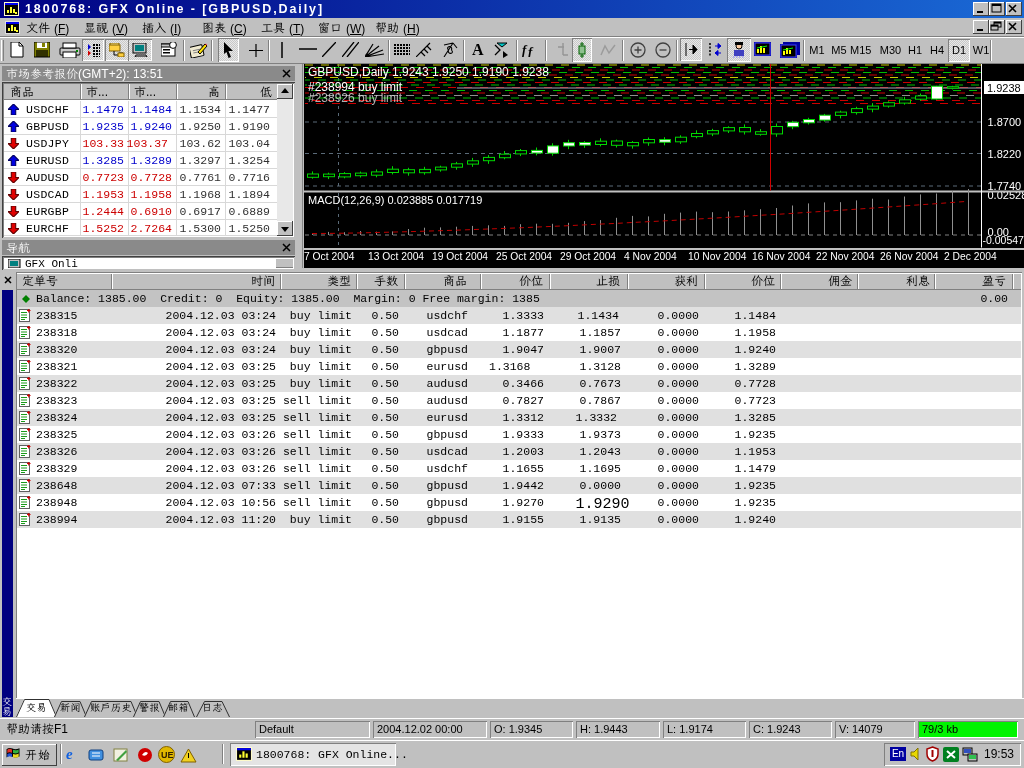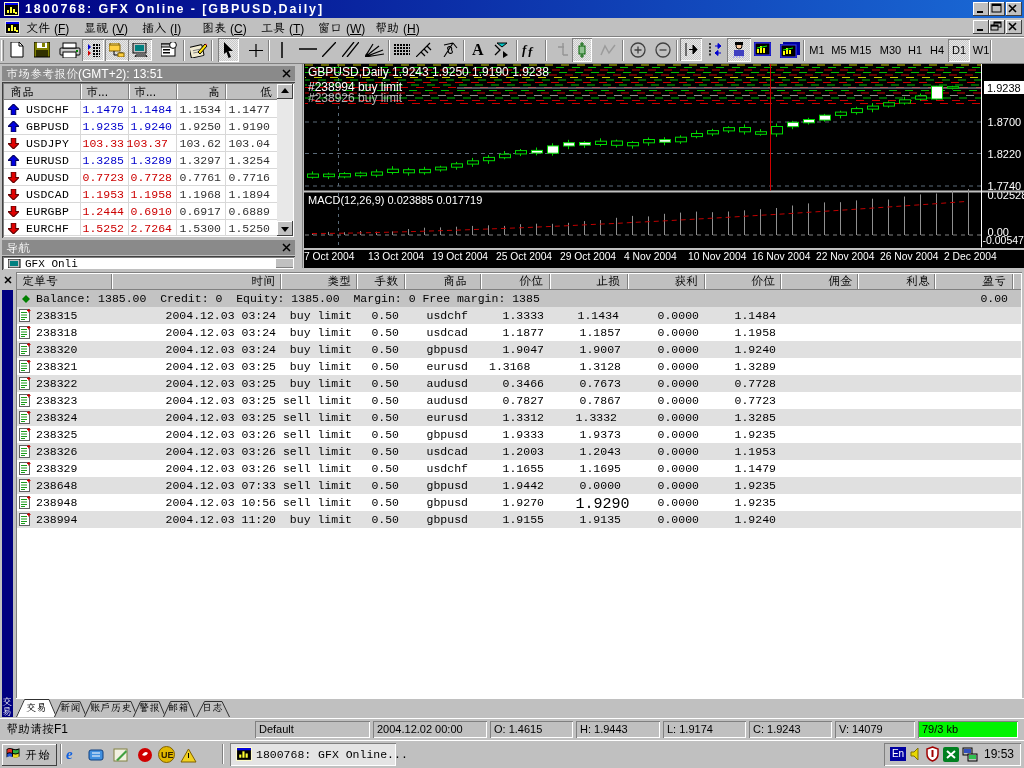--- a/index.html
+++ b/index.html
@@ -1233,21 +1233,21 @@
       <path transform="translate(24.0,11) scale(0.0480)" d="M110-106 235-113Q240-113 240-117Q240-120 236-123Q233-126 231-126Q230-127 228-127Q227-127 227-127Q223-125 218-125L166-122V-138L204-141Q209-141 209-144Q209-146 207-148Q205-151 202-152Q199-154 198-154Q197-154 196-154Q192-152 188-152L166-150L166-165L212-168Q217-168 217-172Q217-174 214-176Q212-178 209-180Q206-182 204-182Q204-182 204-181Q204-181 203-181Q201-181 199-180Q196-180 194-179L166-178V-196Q166-200 162-202Q158-204 154-204Q151-205 150-205Q147-205 147-203Q147-202 148-201Q150-198 150-195Q151-192 151-188V-177L114-175H113Q108-175 102-176Q102-176 101-176Q101-176 100-176Q99-176 99-175L100-172Q101-168 104-165Q107-162 113-162Q114-162 115-162Q116-162 117-162L151-164V-150L124-148Q123-148 122-148Q121-148 120-148Q116-148 112-149Q111-149 110-149Q108-149 108-148Q108-148 109-147Q109-146 109-146Q110-144 112-141Q114-139 115-138Q116-136 118-136Q120-136 122-136Q123-136 124-136Q126-136 127-136L151-138L152-121L106-118H104Q102-118 99-119Q96-119 94-120Q94-120 93-120Q92-120 92-118Q92-117 93-114Q94-110 98-107Q99-105 103-105Q104-105 106-105Q108-106 110-106ZM194-38 194 4Q190 3 183 1Q176-2 168-4Q164-6 163-6Q161-6 161-4Q161-2 166 2Q170 6 177 11Q184 16 190 19Q196 22 199 22Q200 22 203 20Q205 19 208 17Q210 14 210 10Q210 8 210 7Q209 5 209 2L208-82Q208-84 209-85Q209-86 209-88Q209-92 206-94Q202-96 199-96H197L128-92Q122-94 118-96Q114-97 112-97Q110-97 110-95Q110-94 111-90Q113-85 113-78V-76L111-6Q111 2 109 10Q109 10 109 10Q109 11 109 12Q109 15 112 17Q114 20 117 20Q120 21 120 21Q123 21 124 20Q125 18 125 15L126-36ZM194-83 194-51 166-50 166-81ZM152-80 152-50 126-48 127-79ZM73-148Q77-142 80-142Q83-142 86-145Q90-148 90-150Q90-152 86-157Q83-161 78-167Q72-173 66-178Q61-184 56-187Q52-191 50-191Q47-191 45-188Q43-185 43-183Q43-182 46-179Q60-165 73-148ZM60-106 56-19Q50-16 46-15Q41-14 41-13Q41-12 44-8Q48-5 52-2Q56 0 58 0Q61 0 66-4Q72-8 85-22Q98-37 102-42Q106-47 106-48Q106-50 103-50Q100-50 88-40Q75-30 71-26L74-108L75-109Q77-111 77-113Q77-116 73-119Q70-121 68-121L29-117Q28-116 27-116H24Q22-116 16-118Q14-118 14-115Q14-112 18-108Q22-103 28-103H31Q32-103 34-103Z" fill="#000"></path>
       <path transform="translate(36.0,11) scale(0.0480)" d="M144-78 184-81Q180-67 174-56Q168-45 161-36Q154-40 146-44Q138-48 131-51Q134-56 138-64Q141-71 144-78ZM201-82 235-84Q237-84 239-84Q240-85 240-87Q240-89 238-91Q236-94 232-96Q229-98 226-98Q226-98 225-98Q225-98 224-98Q221-96 218-96Q214-96 211-95L150-92Q153-100 156-109Q158-118 160-125Q160-126 160-126Q160-126 160-126Q160-130 157-133Q154-135 150-136Q147-138 146-138Q144-138 144-134V-130Q144-125 141-116Q139-108 133-90L106-89H104Q97-89 90-90Q90-90 90-91Q89-91 89-91Q87-91 87-89Q87-88 88-88Q90-82 93-80Q96-77 98-76Q100-76 101-76Q103-76 105-76Q108-76 110-76L128-78Q125-72 122-66Q120-60 117-55Q116-53 116-52Q115-50 115-49Q115-48 115-47Q115-46 115-46Q117-41 121-40Q125-40 126-39Q132-36 138-32Q145-29 151-26Q139-14 124-4Q109 5 92 12Q85 15 85 18Q85 20 89 20Q90 20 96 19Q104 17 115 13Q126 9 139 1Q152-6 164-18Q176-10 189-1Q201 8 213 18Q216 20 218 20Q222 20 224 17Q227 13 227 11Q227 8 226 7Q225 5 223 4Q210-6 198-14Q186-22 174-29Q191-50 201-82ZM52-64 51 2Q45 0 39-4Q32-7 27-10Q22-14 20-14Q19-14 19-12Q19-10 23-4Q27 2 33 7Q39 13 45 17Q51 22 54 22Q58 22 62 18Q67 14 67 6Q67 4 67 2Q66 0 66-2L67-76Q78-85 83-90Q89-95 92-97Q94-100 95-100Q96-102 96-102Q96-104 93-104Q92-104 90-103Q88-102 83-99Q78-96 67-89L67-128L92-130Q94-130 96-131Q98-132 98-134Q98-136 96-138Q93-141 90-143Q87-145 85-145Q84-145 83-145Q81-144 79-143Q76-142 74-142L67-142L68-187Q68-190 66-192Q64-194 59-196Q53-198 50-198Q48-198 48-196Q48-196 48-194Q51-190 52-188Q52-185 52-180L52-140L28-138Q27-138 25-138Q24-138 22-138Q18-138 15-139Q14-139 14-139Q14-139 14-139Q12-139 12-138Q12-137 12-137Q14-131 20-126Q21-125 25-125Q27-125 29-125Q31-125 34-125L52-127L52-80Q44-76 36-71Q28-67 21-64Q14-61 10-60Q8-60 8-58Q8-57 11-53Q15-50 20-48Q20-47 21-47Q22-47 23-47Q26-47 32-50Q37-54 43-58Q48-62 52-64ZM122-144 212-150Q210-144 206-137Q202-129 200-125Q197-119 197-117Q197-115 199-115Q201-115 205-118Q209-122 214-128Q218-134 222-140Q226-146 229-150Q231-155 231-156Q231-158 228-161Q225-164 221-164H219L169-161L170-190Q170-193 166-195Q162-197 158-198Q153-198 152-198Q150-198 150-197Q150-196 151-195Q153-192 154-190Q154-187 154-185L155-160L125-158L126-162Q126-163 126-164Q126-164 126-165Q126-168 123-169Q120-170 116-170Q114-170 113-169Q112-168 112-165Q110-152 106-143Q102-133 98-124Q96-121 96-120Q96-117 99-115Q101-114 104-113L106-112Q110-112 112-116Q115-124 117-131Q120-138 122-144Z" fill="#000"></path>
       <text x="48.0" y="11" font-family="Liberation Sans" font-size="12px" fill="#000" xml:space="preserve">F1</text>
     </svg>
   </div>
 <div class="ab" style="left:255px;top:721px;width:115px;height:17px;background:#c0c0c0;box-shadow:inset 1px 1px 0 #808080,inset -1px -1px 0 #fff"></div>
 <div class="ab" style="left:259px;top:723px;font-family:'Liberation Sans';font-size:11px;color:#000;white-space:pre">Default</div>
 <div class="ab" style="left:373px;top:721px;width:114px;height:17px;background:#c0c0c0;box-shadow:inset 1px 1px 0 #808080,inset -1px -1px 0 #fff"></div>
 <div class="ab" style="left:377px;top:723px;font-family:'Liberation Sans';font-size:11px;color:#000;white-space:pre">2004.12.02 00:00</div>
 <div class="ab" style="left:490px;top:721px;width:83px;height:17px;background:#c0c0c0;box-shadow:inset 1px 1px 0 #808080,inset -1px -1px 0 #fff"></div>
-<div class="ab" style="left:494px;top:723px;font-family:'Liberation Sans';font-size:11px;color:#000;white-space:pre">O: 1.4615</div>
+<div class="ab" style="left:494px;top:723px;font-family:'Liberation Sans';font-size:11px;color:#000;white-space:pre">O: 1.9345</div>
 <div class="ab" style="left:576px;top:721px;width:84px;height:17px;background:#c0c0c0;box-shadow:inset 1px 1px 0 #808080,inset -1px -1px 0 #fff"></div>
 <div class="ab" style="left:580px;top:723px;font-family:'Liberation Sans';font-size:11px;color:#000;white-space:pre">H: 1.9443</div>
 <div class="ab" style="left:663px;top:721px;width:83px;height:17px;background:#c0c0c0;box-shadow:inset 1px 1px 0 #808080,inset -1px -1px 0 #fff"></div>
 <div class="ab" style="left:667px;top:723px;font-family:'Liberation Sans';font-size:11px;color:#000;white-space:pre">L: 1.9174</div>
 <div class="ab" style="left:749px;top:721px;width:83px;height:17px;background:#c0c0c0;box-shadow:inset 1px 1px 0 #808080,inset -1px -1px 0 #fff"></div>
 <div class="ab" style="left:753px;top:723px;font-family:'Liberation Sans';font-size:11px;color:#000;white-space:pre">C: 1.9243</div>
 <div class="ab" style="left:835px;top:721px;width:80px;height:17px;background:#c0c0c0;box-shadow:inset 1px 1px 0 #808080,inset -1px -1px 0 #fff"></div>
 <div class="ab" style="left:839px;top:723px;font-family:'Liberation Sans';font-size:11px;color:#000;white-space:pre">V: 14079</div>
 <div class="ab" style="left:918px;top:721px;width:100px;height:17px;background:#00f400;box-shadow:inset 1px 1px 0 #808080,inset -1px -1px 0 #fff"></div>
 <div class="ab" style="left:922px;top:723px;font-family:'Liberation Sans';font-size:11px;color:#000;white-space:pre">79/3 kb</div>

